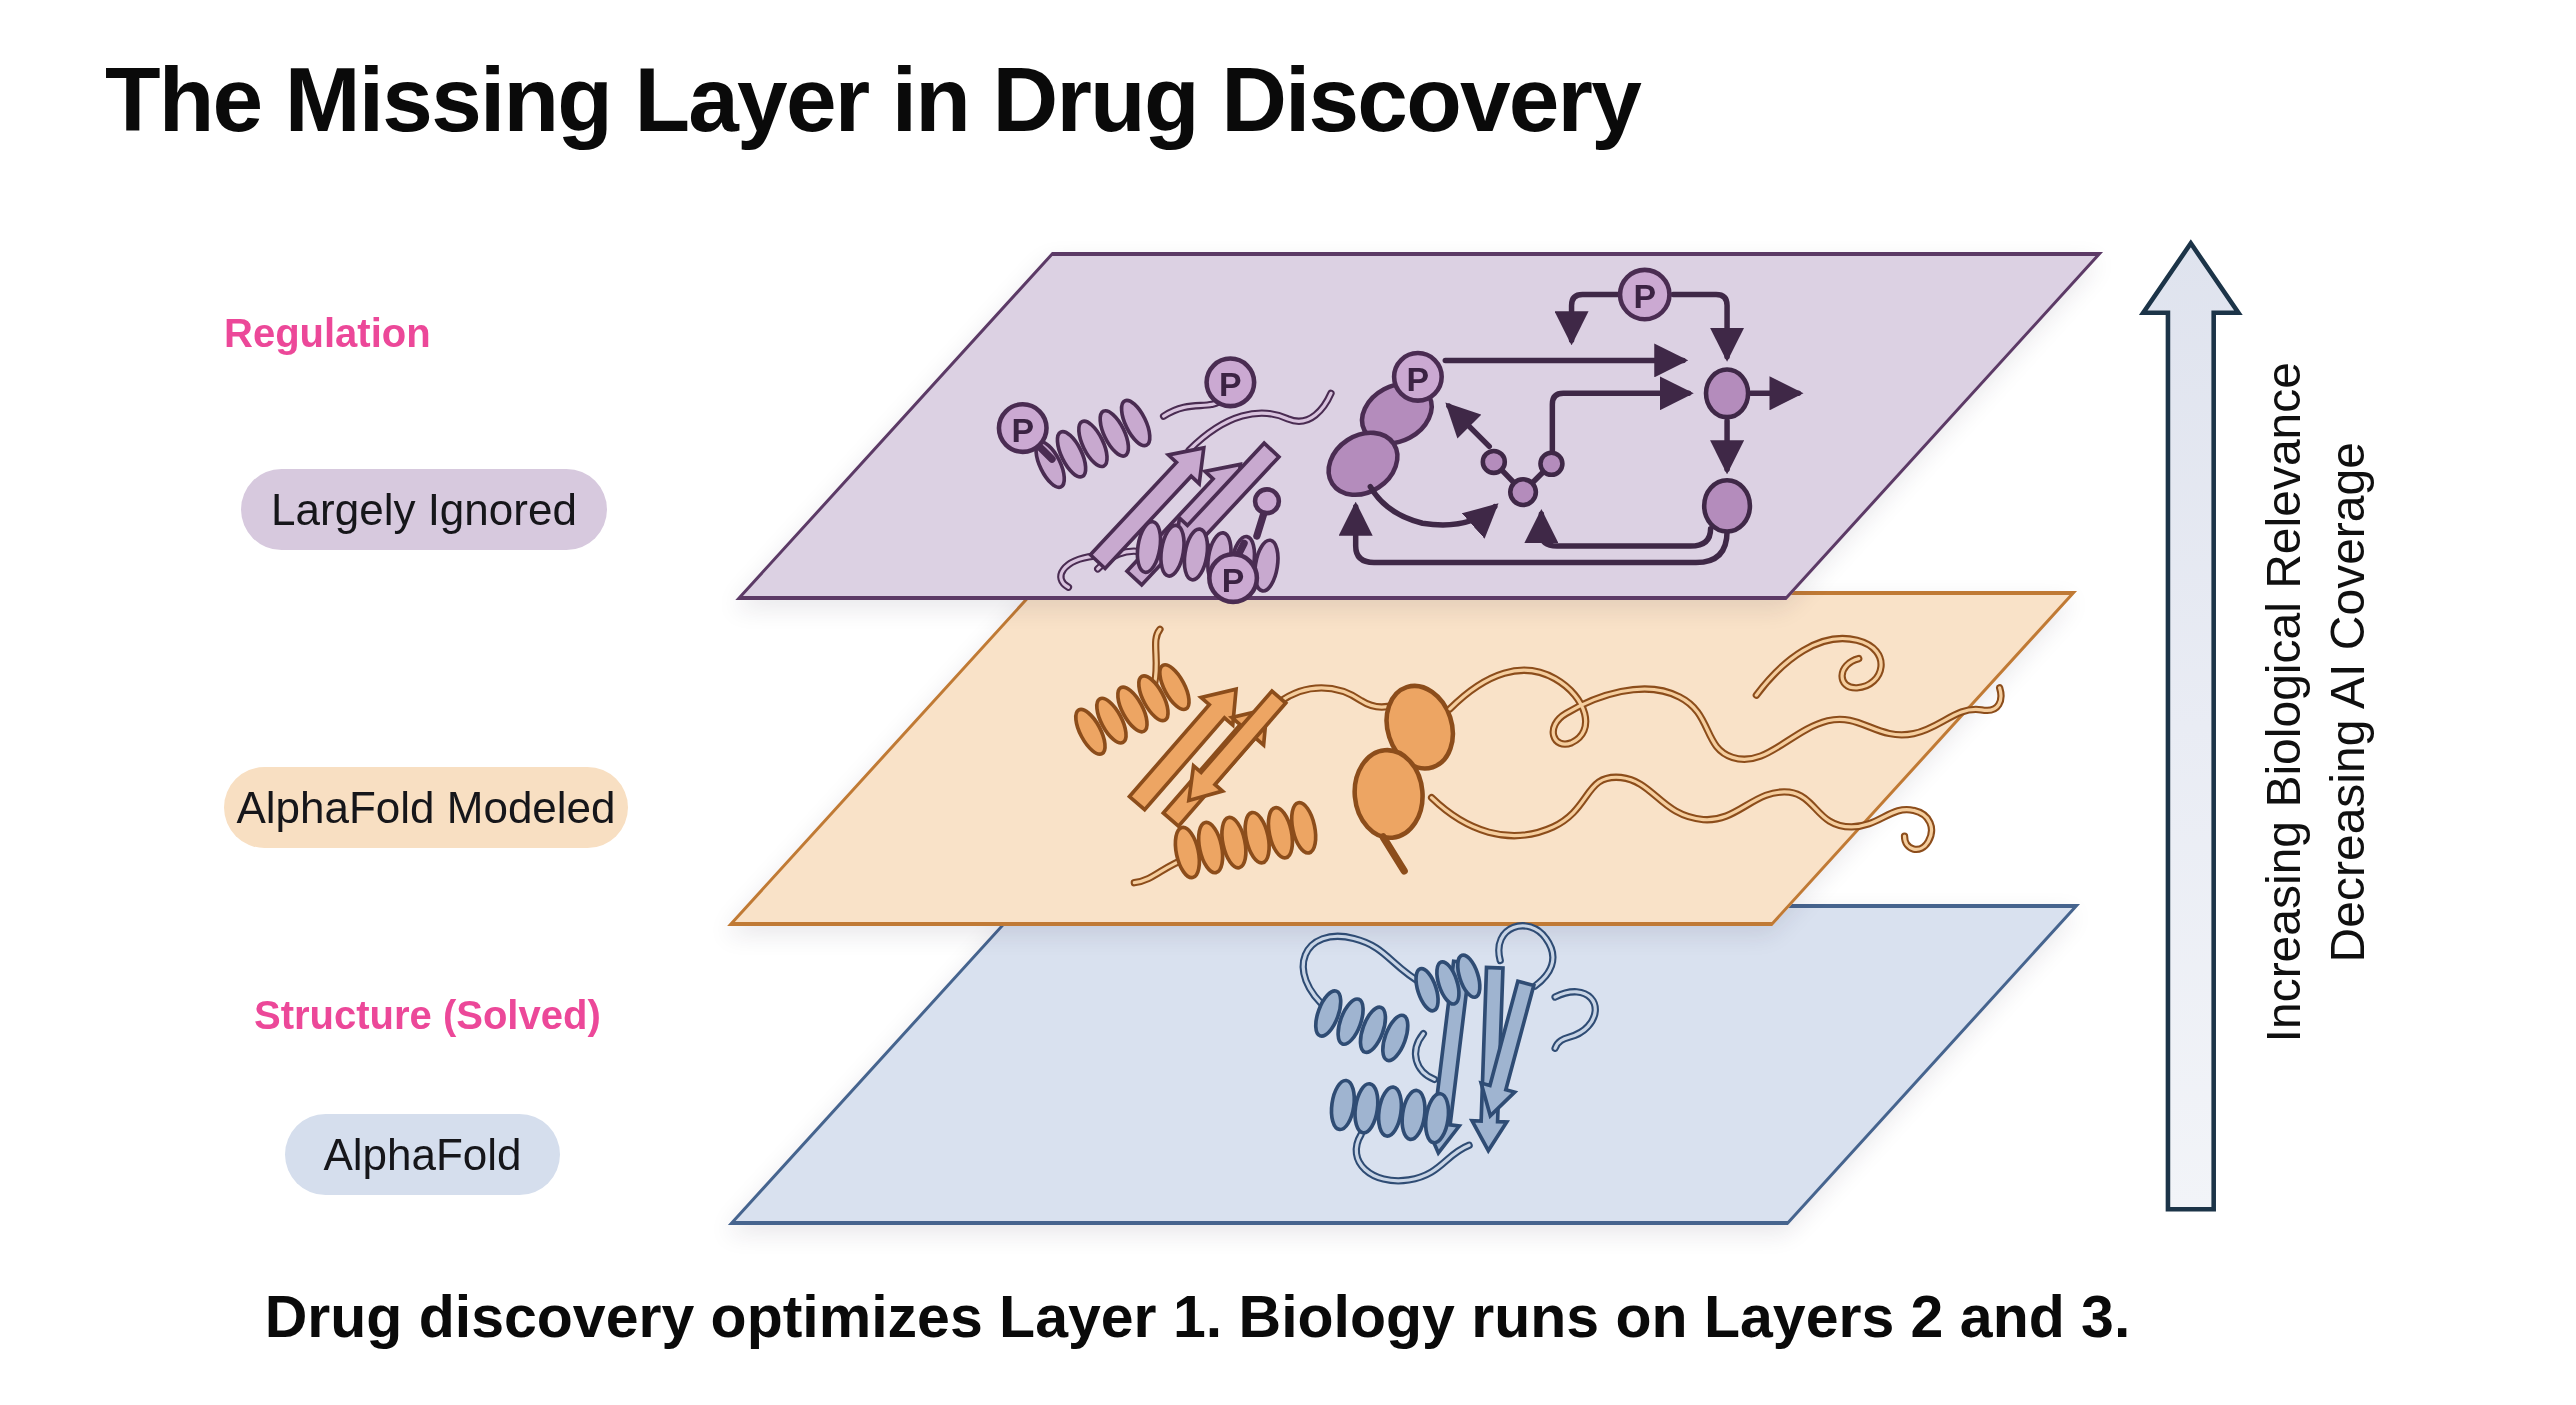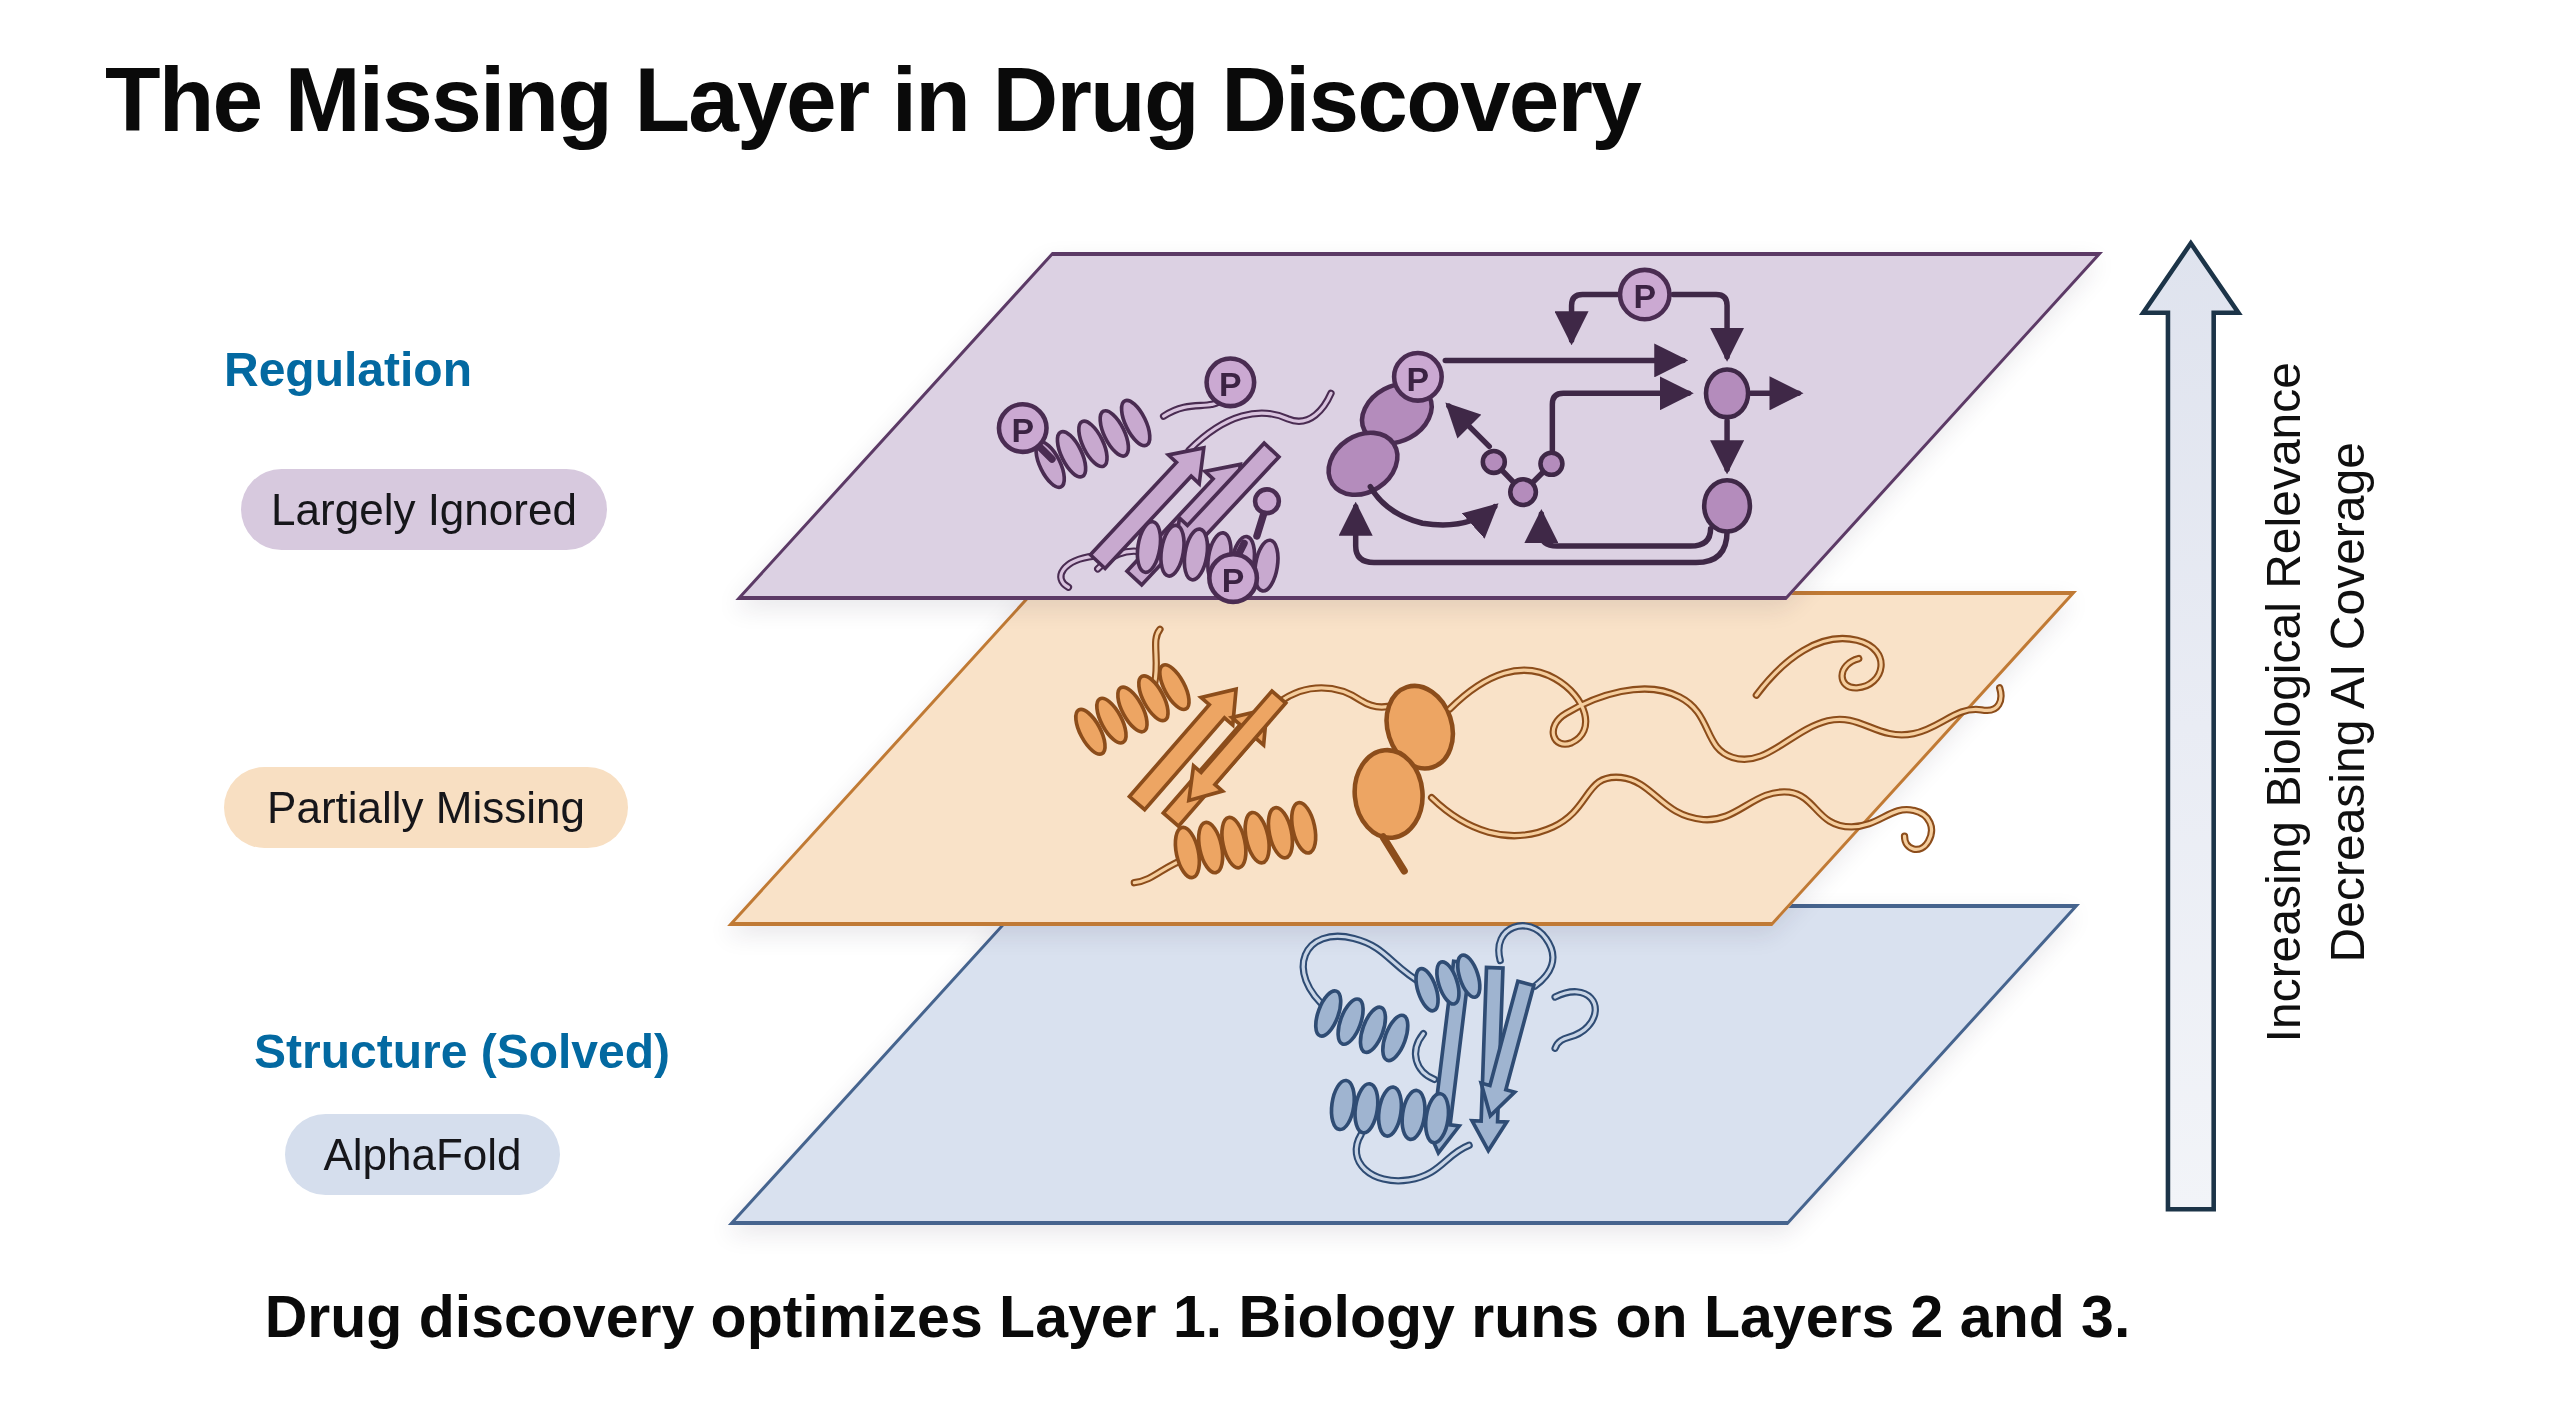--- a/index.html
+++ b/index.html
@@ -6,21 +6,21 @@
   .canvas{position:relative;width:2576px;height:1405px;background:#ffffff;overflow:hidden;
           font-family:"Liberation Sans", sans-serif;color:#0d0d0d;}
   .title{position:absolute;left:105px;top:48px;font-size:91px;font-weight:700;letter-spacing:-1.8px;color:#0a0a0a;}
   
   .sheet{position:absolute;transform-origin:0 0;transform:skewX(-42.3deg);
          box-shadow:5.5px 9.1px 20px rgba(40,30,60,0.10);}
   #sheet-structure{left:1020px;top:904px;width:1052px;height:313px;background:#D9E1EF;border:4.6px solid #46648E;}
   #sheet-dynamics{left:1032px;top:591px;width:1037px;height:327px;background:#F9E2C8;border:4.6px solid #C07A35;}
   #sheet-regulation{left:1052px;top:252px;width:1043px;height:340px;background:#DCD1E3;border:4.6px solid #5C3A66;}
   
-  .lbl{position:absolute;font-weight:700;font-size:48px;line-height:77px;color:#0369a1;margin-top:36px;}
+  .lbl{position:absolute;font-weight:700;font-size:40px;line-height:77px;color:#ec4899;}
   #lbl-regulation{left:224px;top:295px;}
   #lbl-dynamics{left:224px;top:679px;}
   #lbl-structure{left:254px;top:977px;text-align:center;}
   .badge{position:absolute;height:81px;border-radius:49px;display:flex;align-items:center;justify-content:center;
          font-size:44px;font-weight:400;color:#16161a;}
   #badge-regulation{left:241px;top:469px;width:366px;background:#D7C9DE;}
   #badge-dynamics{left:224px;top:767px;width:404px;background:#F8DFC2;}
   #badge-structure{left:285px;top:1070px;width:275px;background:#D5DEED;margin-top:44px;}
   
   .art{position:absolute;left:0;top:0;pointer-events:none;}
@@ -55,21 +55,21 @@
 
   <div class="sheet" id="sheet-structure"></div>
   <div class="sheet" id="sheet-dynamics"></div>
   <div class="sheet" id="sheet-regulation"></div>
 
   <div class="lbl" id="lbl-regulation">
     <div>Regulation</div>
   </div>
   <div class="badge" id="badge-regulation">Largely Ignored</div>
 
-  <div class="badge" id="badge-dynamics">Partially Missing</div>
+  <div class="badge" id="badge-dynamics">AlphaFold Modeled</div>
 
   <div class="lbl" id="lbl-structure">
     <div>Structure (Solved)</div>
   </div>
   <div class="badge" id="badge-structure">AlphaFold</div>
 
   <svg class="art" width="2576" height="1405" viewBox="0 0 2816 1536">
     <defs>
       <marker id="arrP" viewBox="0 0 10 10" refX="8.5" refY="5" markerWidth="6.2" markerHeight="6.2" orient="auto">
         <path d="M0,0 L10,5 L0,10 Z" fill="#3F2847"></path>

